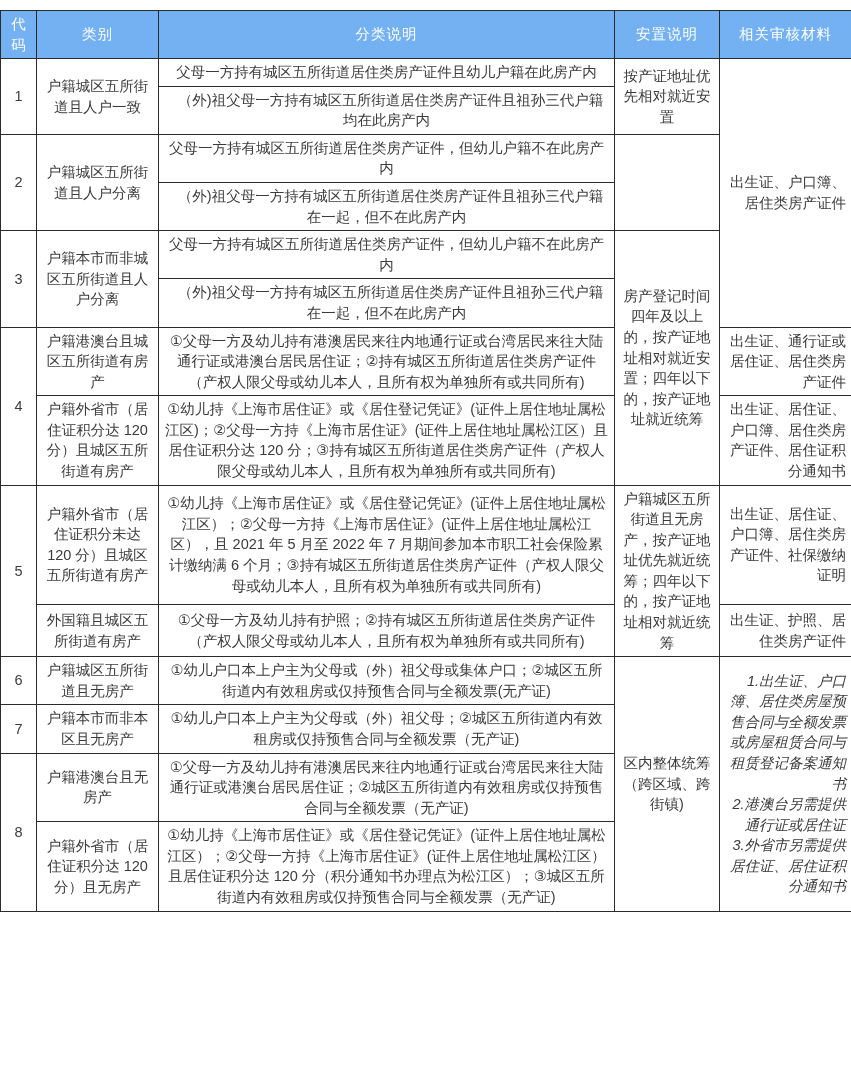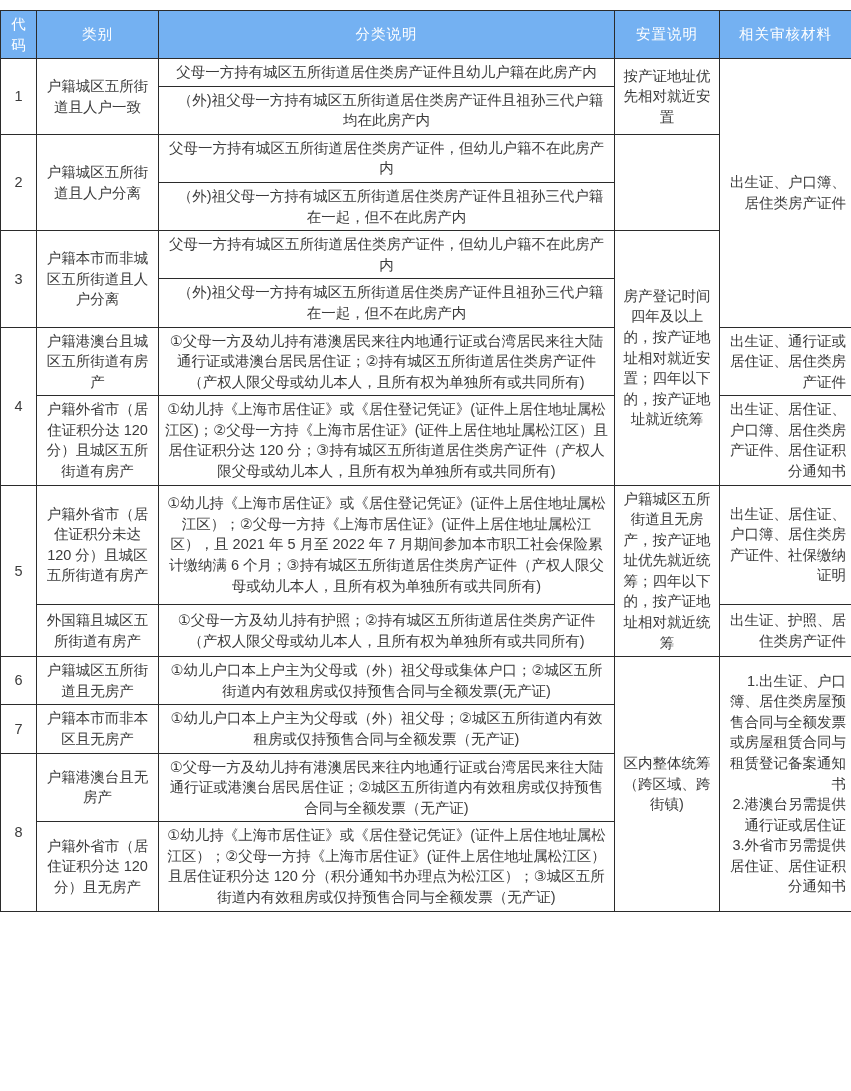--- a/index.html
+++ b/index.html
@@ -186,21 +186,21 @@
       <td class="cat">外国籍且城区五所街道有房产</td>
       <td class="desc">①父母一方及幼儿持有护照；②持有城区五所街道居住类房产证件（产权人限父母或幼儿本人，且所有权为单独所有或共同所有)</td>
       <td class="mat">出生证、护照、居住类房产证件</td>
     </tr>
 
     <tr>
       <td class="code">6</td>
       <td class="cat">户籍城区五所街道且无房产</td>
       <td class="desc">①幼儿户口本上户主为父母或（外）祖父母或集体户口；②城区五所街道内有效租房或仅持预售合同与全额发票(无产证)</td>
       <td class="place" rowspan="5">区内整体统筹（跨区域、跨街镇)</td>
-      <td class="mat" rowspan="5" style="white-space: pre-line;">1.出生证、户口簿、居住类房屋预售合同与全额发票或房屋租赁合同与租赁登记备案通知书
+      <td class="mat" rowspan="5" style="white-space: pre-line; font-style: italic;">1.出生证、户口簿、居住类房屋预售合同与全额发票或房屋租赁合同与租赁登记备案通知书
 2.港澳台另需提供通行证或居住证
 3.外省市另需提供居住证、居住证积分通知书</td>
     </tr>
 
     <tr>
       <td class="code">7</td>
       <td class="cat">户籍本市而非本区且无房产</td>
       <td class="desc">①幼儿户口本上户主为父母或（外）祖父母；②城区五所街道内有效租房或仅持预售合同与全额发票（无产证)</td>
     </tr>
 

